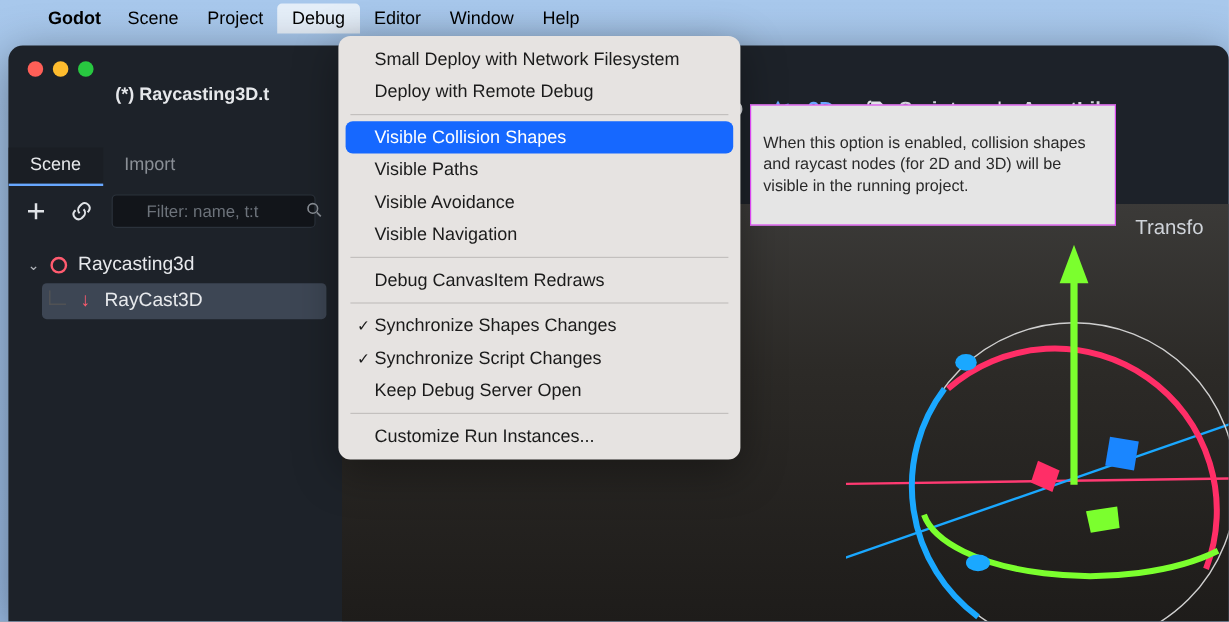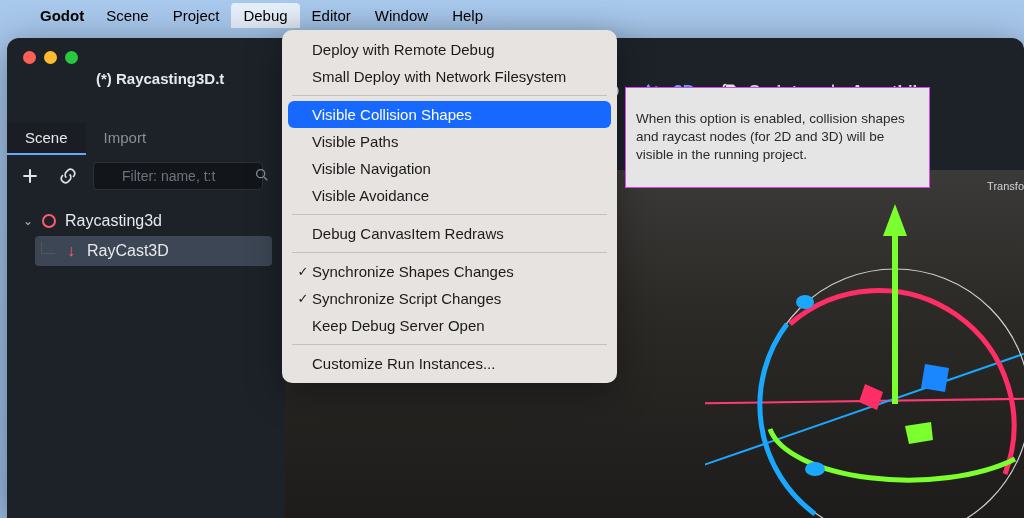--- a/index.html
+++ b/index.html
@@ -195,23 +195,23 @@
     top: 132px;
     left: 278px;
     right: 0;
     bottom: 0;
     background: linear-gradient(to bottom, #3b3a38 0%, #2c2a27 40%, #1e1c1a 100%);
     overflow: hidden;
   }
   .viewtoolbar {
     position: absolute;
     top: 10px;
-    right: 0;
+    right: 21px;
     color: #cfd3d9;
-    font-size: 11px;
+    font-size: 17px;
   }
   .gizmosvg {
     position: absolute;
     left: 420px;
     top: -6px;
     width: 420px;
     height: 420px;
   }
 
   
@@ -387,43 +387,43 @@
       <polygon points="160,220 178,228 172,246 154,238" fill="#ff2e67"></polygon>
       <polygon points="220,200 244,204 240,228 216,224" fill="#1a86ff"></polygon>
       <polygon points="200,262 226,258 228,276 204,280" fill="#7bff2e"></polygon>
     </svg>
   </div>
 </div>
 
 <div class="dropdown">
   <div class="mi">
     <span class="chk"></span>
+    <span>Small Deploy with Network Filesystem</span>
+  </div>
+  <div class="mi">
+    <span class="chk"></span>
     <span>Deploy with Remote Debug</span>
   </div>
-  <div class="mi">
-    <span class="chk"></span>
-    <span>Small Deploy with Network Filesystem</span>
-  </div>
   <div class="sep"></div>
 
   <div class="mi highlight">
     <span class="chk"></span>
     <span>Visible Collision Shapes</span>
   </div>
   <div class="mi">
     <span class="chk"></span>
     <span>Visible Paths</span>
   </div>
   <div class="mi">
     <span class="chk"></span>
+    <span>Visible Avoidance</span>
+  </div>
+  <div class="mi">
+    <span class="chk"></span>
     <span>Visible Navigation</span>
-  </div>
-  <div class="mi">
-    <span class="chk"></span>
-    <span>Visible Avoidance</span>
   </div>
   <div class="sep"></div>
 
   <div class="mi">
     <span class="chk"></span>
     <span>Debug CanvasItem Redraws</span>
   </div>
   <div class="sep"></div>
 
   <div class="mi">

